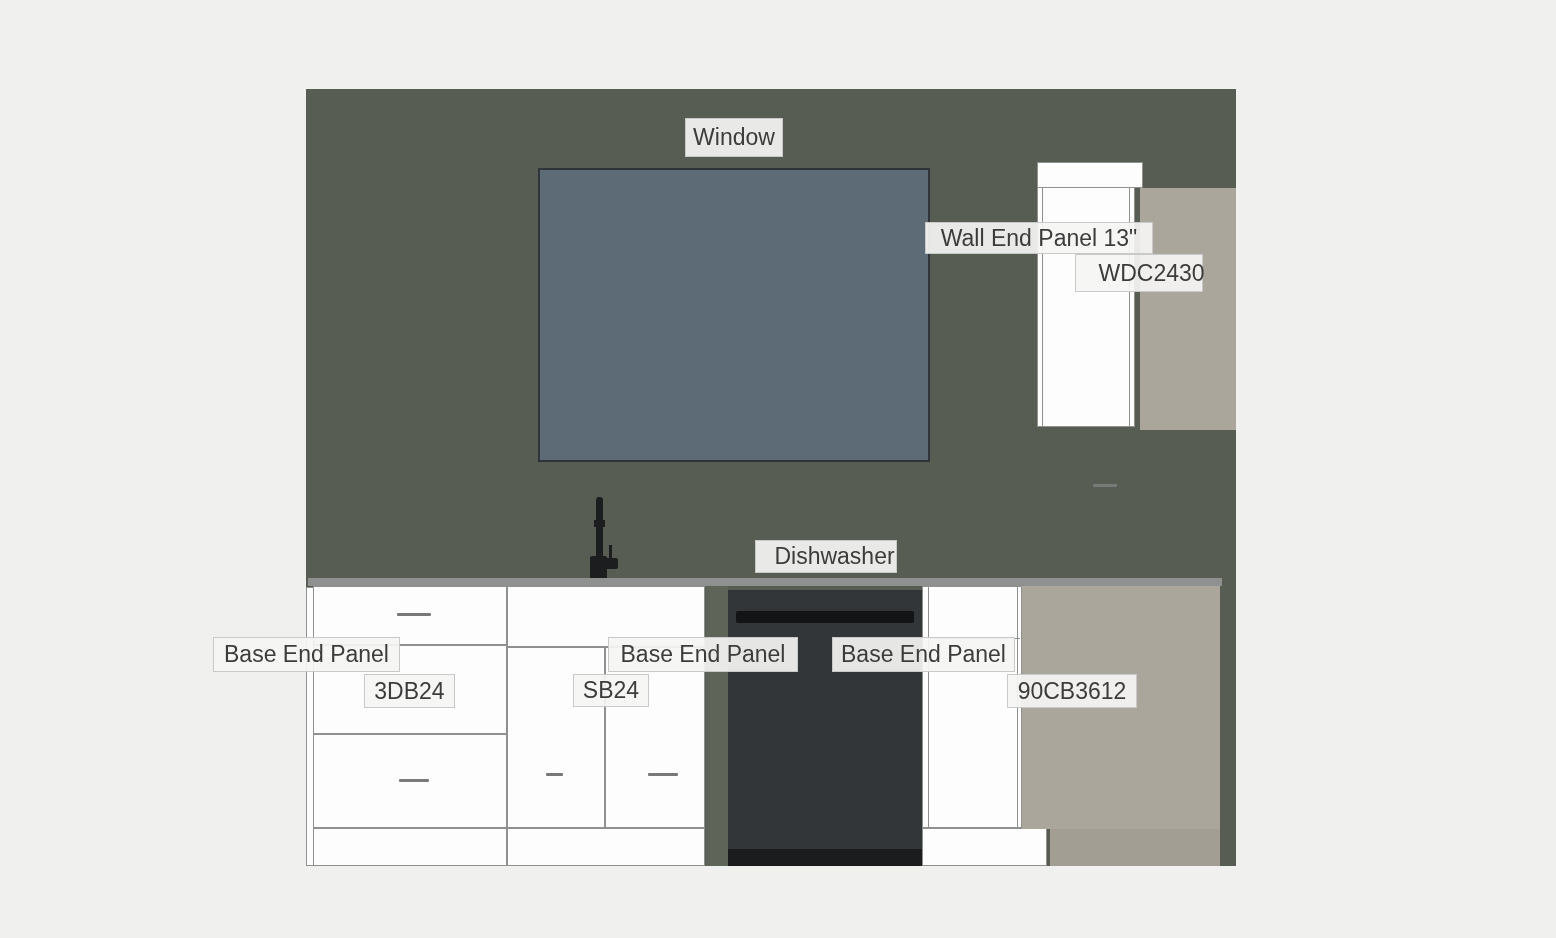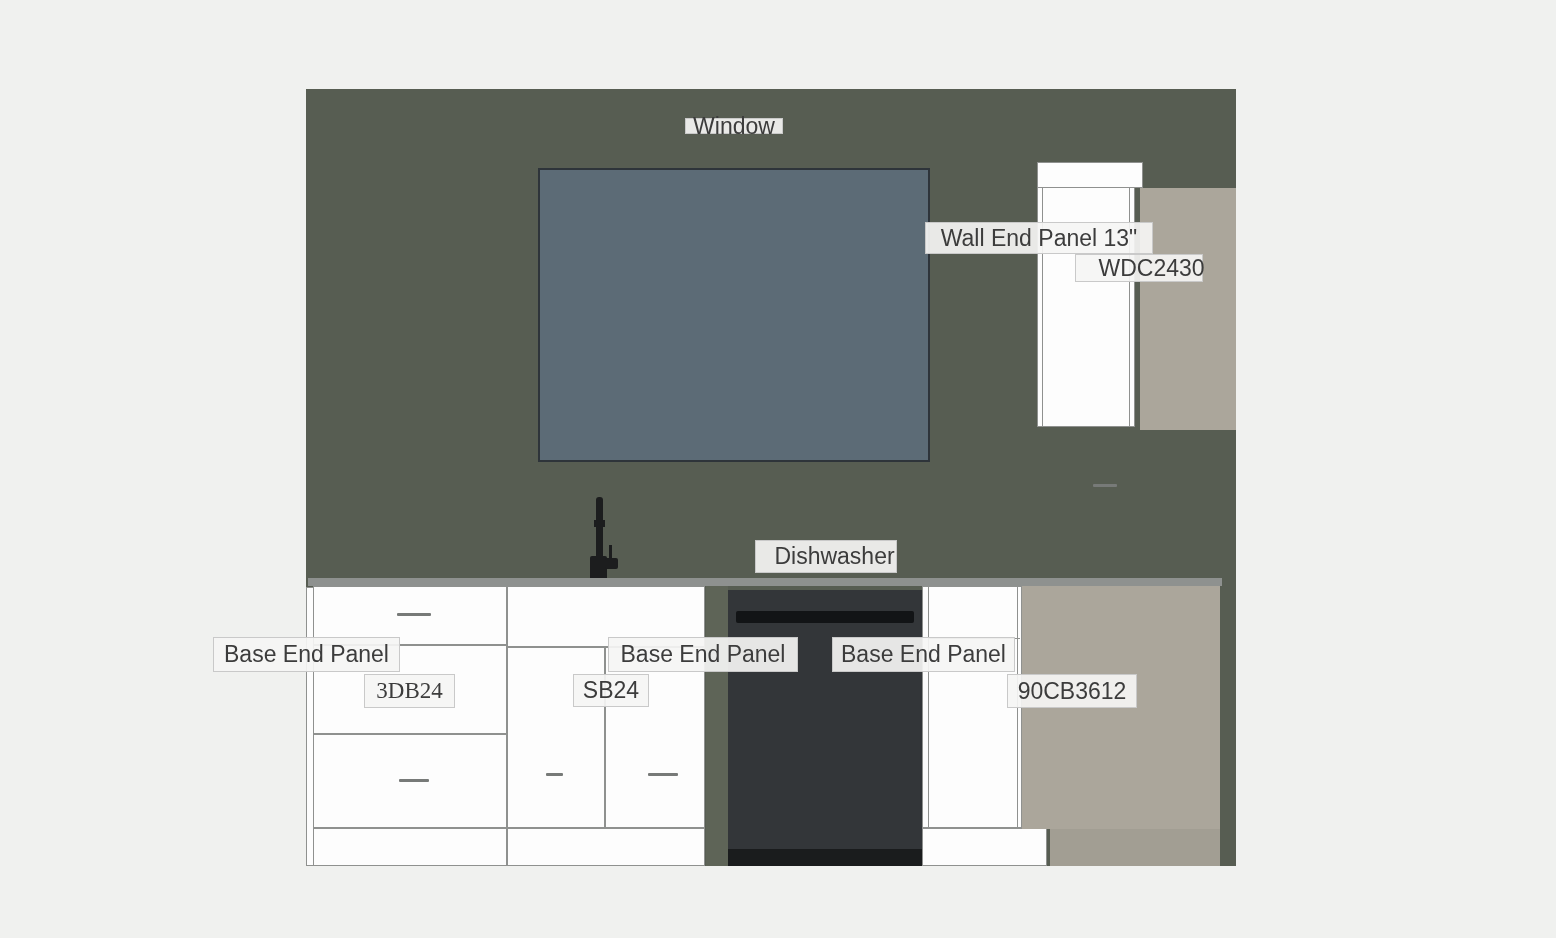--- a/index.html
+++ b/index.html
@@ -111,41 +111,41 @@
     <div class="abs line-v" style="left:5px;top:0;height:100%;width:1px;"></div>
     <div class="abs line-v" style="right:3px;top:0;height:100%;width:1px;"></div>
     <div class="abs line-h" style="left:5px;top:51px;width:92px;height:1px;"></div>
   </div>
 
   <div class="abs cab" style="left:616px;top:739px;width:125px;height:38px;"></div>
 
   <div class="abs beige" style="left:716px;top:497px;width:198px;height:243px;"></div>
   <div class="abs beige-dark" style="left:744px;top:740px;width:170px;height:37px;"></div>
 
-  <div class="abs tag" style="left:379px;top:29px;width:98px;height:16px;">
+  <div class="abs tag" style="left:379px;top:29px;width:98px;height:39px;">
     <span>Window</span>
   </div>
 
   <div class="abs tag" style="left:619px;top:133px;width:228px;height:32px;">
     <span>Wall End Panel 13"</span>
   </div>
 
-  <div class="abs tag" style="left:769px;top:165px;width:128px;height:28px;padding-left:25px;">
+  <div class="abs tag" style="left:769px;top:165px;width:128px;height:38px;padding-left:25px;">
     <span>WDC2430</span>
   </div>
 
   <div class="abs tag" style="left:449px;top:451px;width:142px;height:33px;padding-left:17px;">
     <span>Dishwasher</span>
   </div>
 
   <div class="abs tag" style="left:-93px;top:548px;width:187px;height:35px;">
     <span>Base End Panel</span>
   </div>
 
-  <div class="abs tag" style="left:58px;top:585px;width:91px;height:34px;font-family:Liberation Serif, serif;">
+  <div class="abs tag" style="left:58px;top:585px;width:91px;height:34px;">
     <span>3DB24</span>
   </div>
 
   <div class="abs tag" style="left:302px;top:548px;width:190px;height:35px;">
     <span>Base End Panel</span>
   </div>
 
   <div class="abs tag" style="left:261px;top:585px;width:76px;height:33px;margin-left:6px;">
     <span>SB24</span>
   </div>

